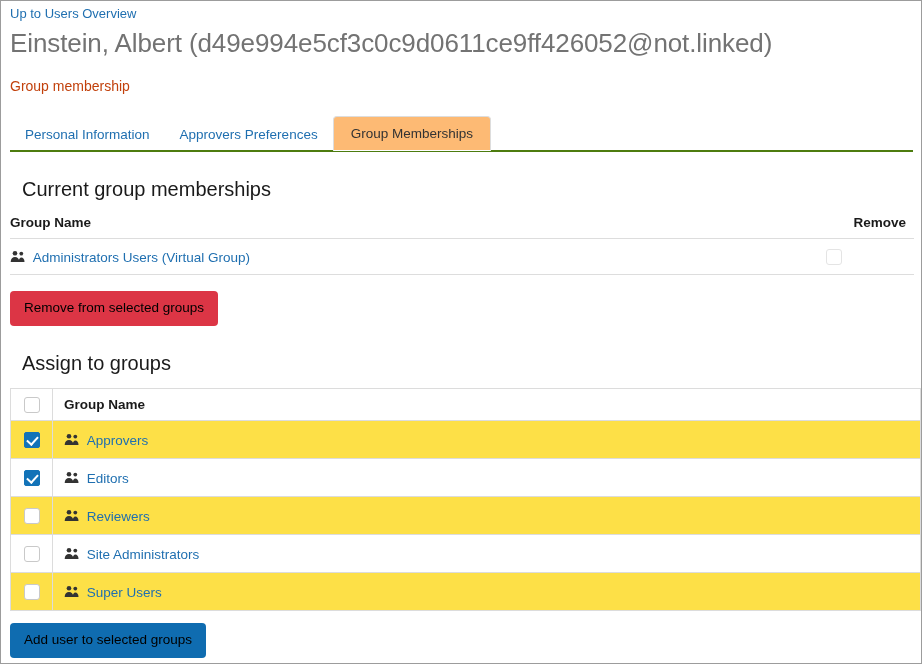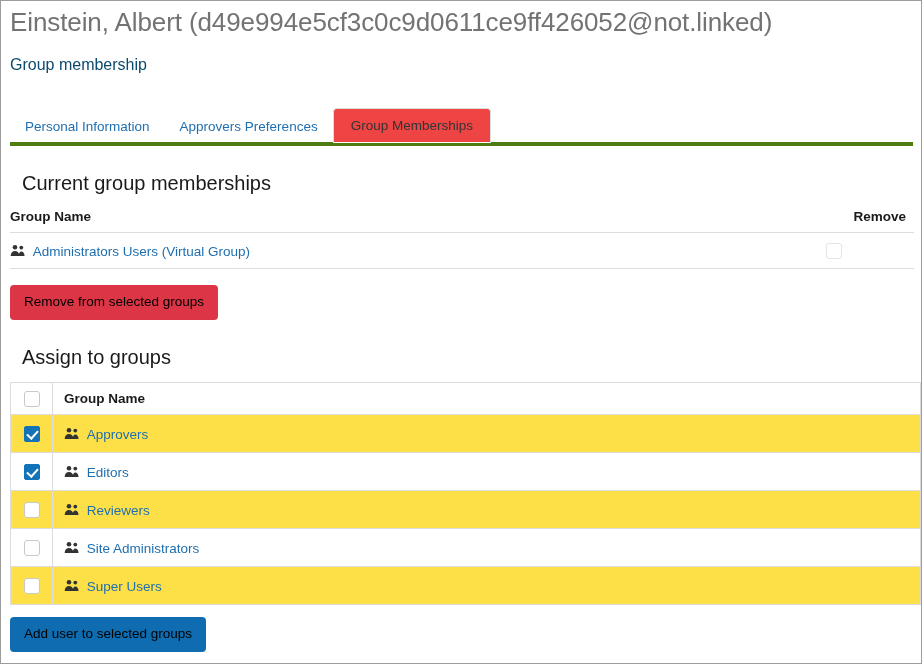--- a/index.html
+++ b/index.html
@@ -30,51 +30,51 @@
   .page-title {
     font-size: 26px;
     font-weight: 400;
     color: #737373;
     line-height: 34px;
     margin: 4px 0 0 0;
     white-space: nowrap;
     letter-spacing: -0.1px;
   }
   .subtitle {
-    font-size: 16px;
-    color: #0c4a6e;
+    font-size: 14px;
+    color: #c2410c;
     margin-top: 17px;
     line-height: 18px;
   }
 
   
   .tabs {
-    margin-top: 40px;
+    margin-top: 25px;
     position: relative;
     height: 32px;
-    border-bottom: 4px solid #4d7c0f;
+    border-bottom: 2px solid #4d7c0f;
     display: flex;
     align-items: flex-end;
   }
   .tab {
     font-size: 13.5px;
     color: #1f6fb0;
     padding: 7px 14px 7px 14px;
     line-height: 17px;
     cursor: pointer;
     border: 1px solid transparent;
     border-radius: 4px 4px 0 0;
     position: relative;
     top: 1px;
     background: transparent;
     white-space: nowrap;
   }
   .tab.active {
     color: #333333;
-    background: #ef4444;
+    background: #fdba74;
     border-color: #dddddd #dddddd #ffffff #dddddd;
     padding: 8px 17px 8px 17px;
   }
 
   
   .section-title {
     font-size: 20px;
     font-weight: 400;
     color: #1a1a1a;
     margin: 24px 0 0 12px;
@@ -208,20 +208,21 @@
   }
   .table-boxed tbody tr.odd td { background: #fde047; }
   .table-boxed tbody tr.even td { background: #ffffff; }
 </style>
 </head>
 <body>
 
 <div class="window">
   <div class="page">
 
+    <a class="breadcrumb">Up to Users Overview</a>
 
     <h1 class="page-title">Einstein, Albert (d49e994e5cf3c0c9d0611ce9ff426052@not.linked)</h1>
 
     <div class="subtitle">Group membership</div>
 
     <div class="tabs">
       <div class="tab">Personal Information</div>
       <div class="tab">Approvers Preferences</div>
       <div class="tab active">Group Memberships</div>
     </div>

